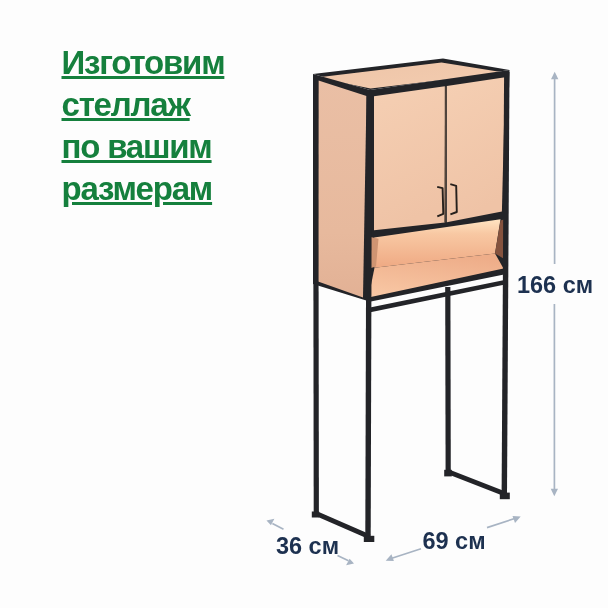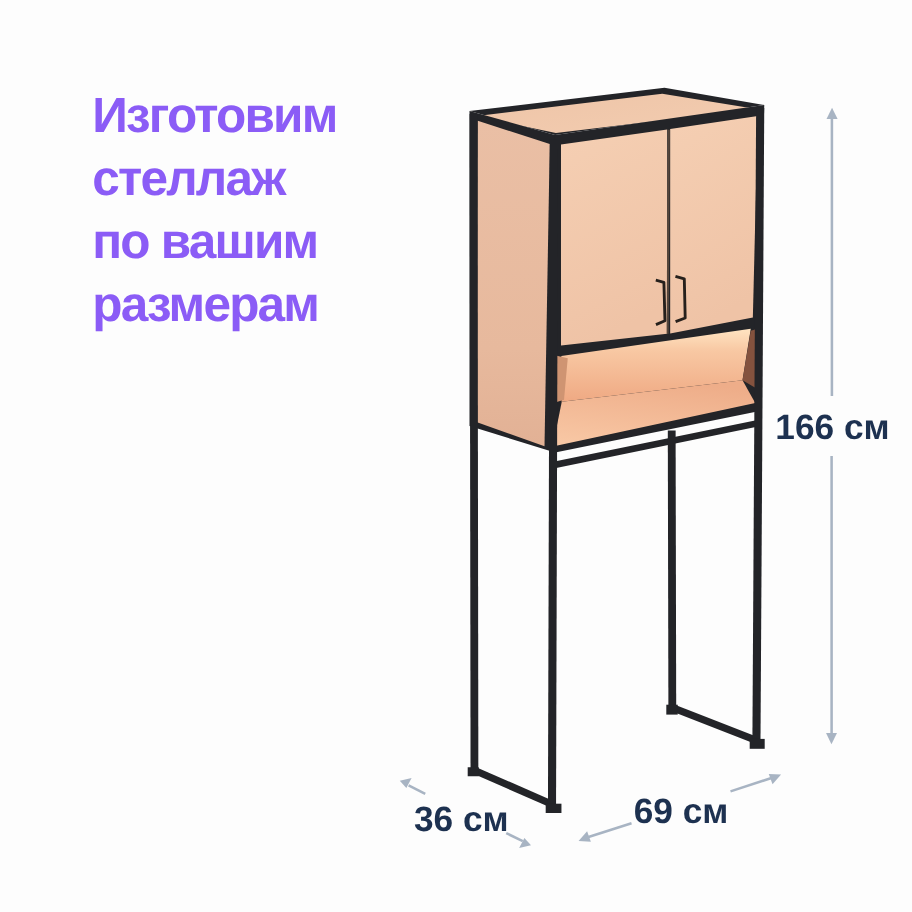--- a/index.html
+++ b/index.html
@@ -1,18 +1,18 @@
 <!DOCTYPE html>
 <html><head>
 <meta charset="utf-8">
 <style>
   html,body{margin:0;padding:0;background:#fdfdfd;width:608px;height:608px;overflow:hidden;}
   .wrap{position:relative;width:608px;height:608px;font-family:"Liberation Sans",sans-serif;}
-  .headline{position:absolute;left:61.5px;top:56px;color:#8b5cf6;font-weight:bold;
-    font-size:33px;line-height:42px;letter-spacing:-1.2px;}
+  .headline{position:absolute;left:61.5px;top:42px;color:#15803d;font-weight:bold;
+    font-size:33px;line-height:42px;letter-spacing:-1.2px;text-decoration:underline;}
   svg{position:absolute;left:0;top:0;}
 </style>
 </head>
 <body>
 <div class="wrap">
 
 <div class="headline">Изготовим<br>стеллаж<br>по вашим<br>размерам</div>
 <svg width="608" height="608" viewBox="0 0 608 608">
 <defs>
   <linearGradient id="gTop" x1="0" y1="0" x2="1" y2="1">

